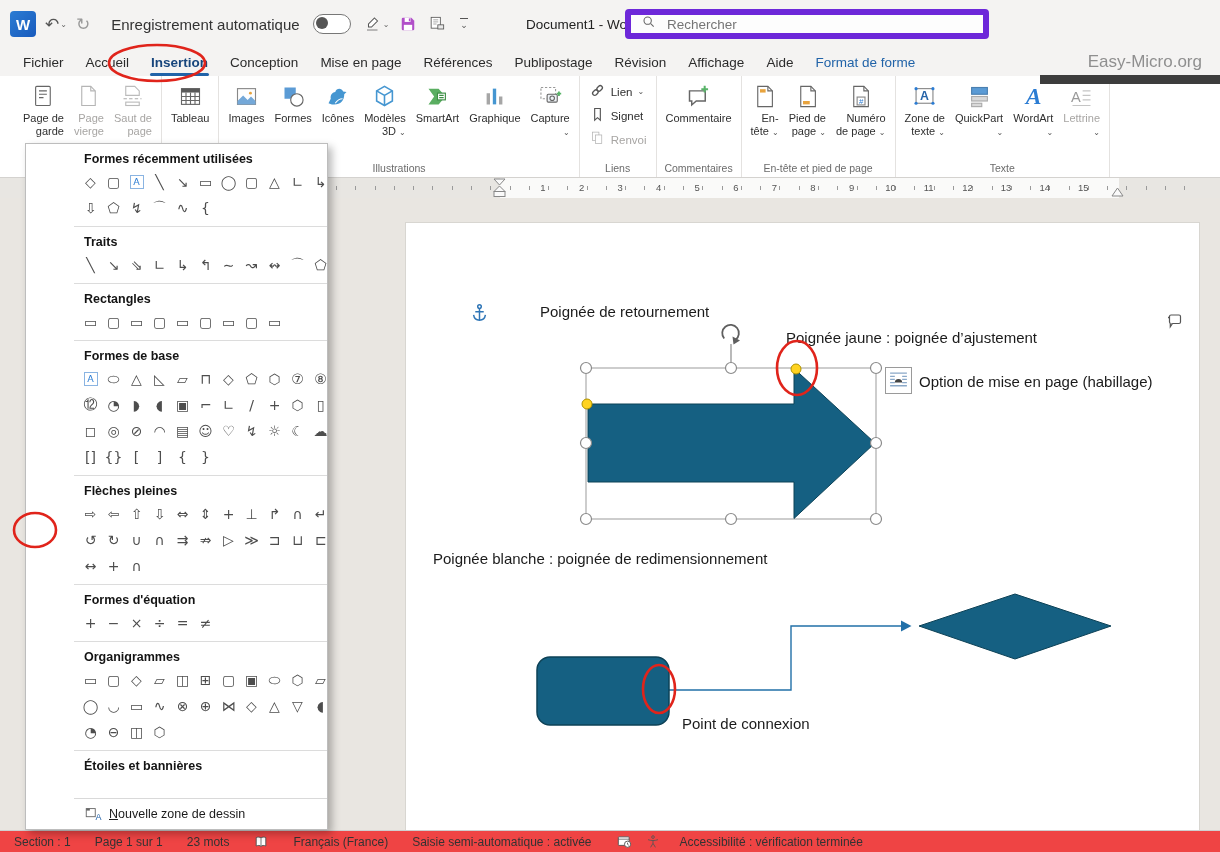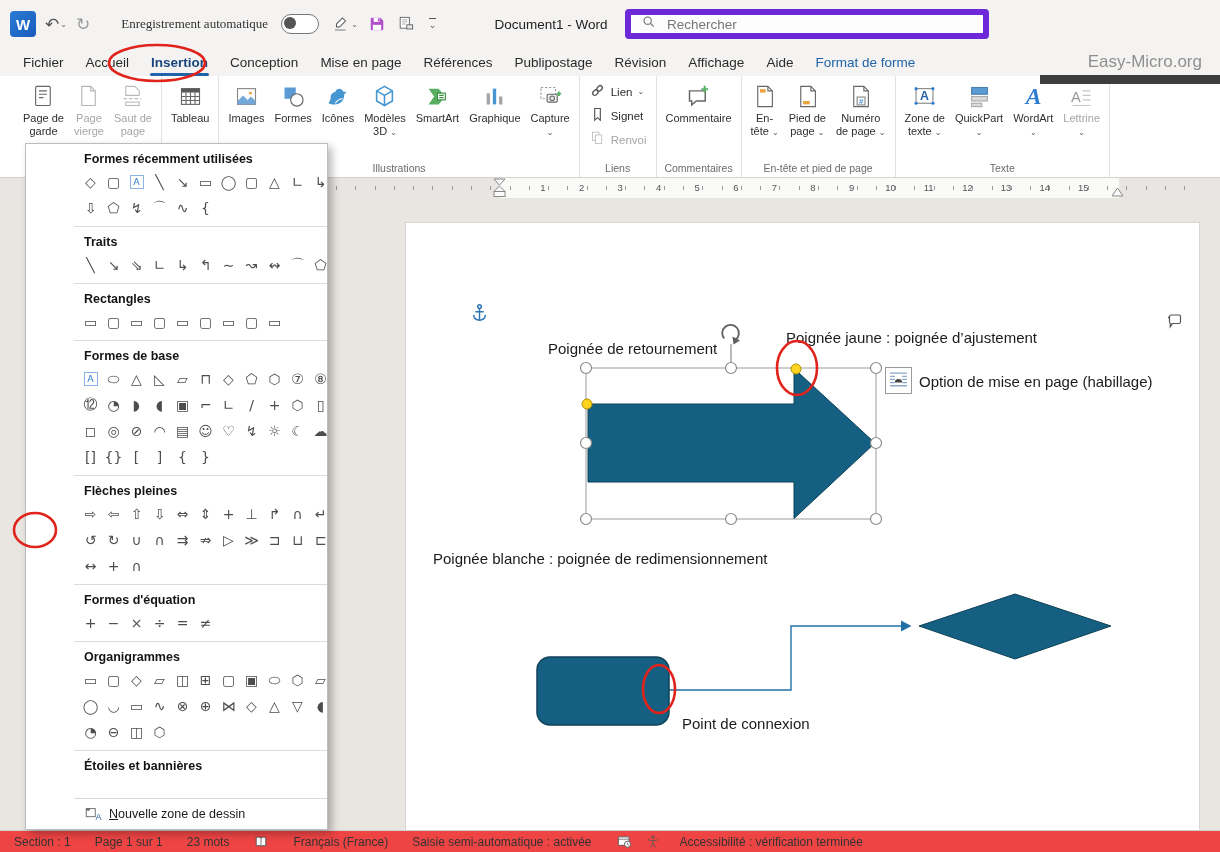--- a/index.html
+++ b/index.html
@@ -7,21 +7,21 @@
        font-family:"Liberation Sans",sans-serif;-webkit-font-smoothing:antialiased;}
   
   #titlebar{position:absolute;left:0;top:0;width:1220px;height:48px;background:#f4f3f2;
             display:flex;align-items:center;padding-left:10px;box-sizing:border-box;}
   .qat{display:flex;align-items:center;gap:9px;}
   #word-logo{width:26px;height:26px;border-radius:4px;background:linear-gradient(135deg,#2b7cd3,#185abd);
              color:#fff;font-weight:bold;font-size:15px;display:flex;align-items:center;justify-content:center;}
   .qbtn{color:#555;font-size:17px;display:flex;align-items:center;cursor:default;}
   .qbtn .mini{font-size:8px;color:#666;margin-left:1px;}
   .qdis{color:#9a9a9a;}
-  .autosave-label{font-size:13px;color:#333;margin-left:22px;font-family:Liberation Serif, serif;}
+  .autosave-label{font-size:15px;color:#333;margin-left:12px;}
   .toggle{width:36px;height:18px;border:1px solid #777;border-radius:10px;background:#fff;position:relative;margin:0 4px;}
   .toggle .knob{position:absolute;left:2px;top:2px;width:12px;height:12px;border-radius:50%;background:#555;}
   .overchev{font-size:9px;color:#555;border-top:1.5px solid #555;padding-top:1px;margin-left:4px;}
   #doc-title{font-size:13.5px;color:#222;margin-left:58px;}
   #searchbox{position:absolute;left:625px;top:9px;width:364px;height:30px;background:#fdfdfd;border:6px solid #6d28d9;
              border-radius:4px;display:flex;align-items:center;padding-left:10px;box-sizing:border-box;gap:8px;}
   #searchbox input{border:none;outline:none;background:transparent;font-size:13.5px;color:#444;width:290px;
                    font-family:"Liberation Sans",sans-serif;}
   
   #tabrow{position:absolute;left:0;top:48px;width:1220px;height:28px;background:#f4f3f2;display:flex;
@@ -32,21 +32,21 @@
   .tab.accent{color:#2163a8;text-align:center;}
   #brand{position:absolute;right:18px;top:52px;font-size:17px;color:#8f8f8f;}
   #darkstrip{position:absolute;left:1040px;top:75px;width:180px;height:9px;background:#3d3d3d;z-index:6;}
   
   #ribbon{position:absolute;left:0;top:76px;width:1220px;height:102px;background:#fff;border-bottom:1px solid #d4d2cf;
           display:flex;align-items:stretch;box-sizing:border-box;z-index:4;padding-left:14px;}
   .rgroup{display:flex;flex-direction:column;border-right:1px solid #e4e2e0;padding:2px 4px 0 4px;}
   .rbtns{flex:1;display:flex;align-items:stretch;}
   .rbtn{display:flex;flex-direction:column;align-items:center;justify-content:flex-start;padding:3px 5px;border-radius:3px;cursor:default;}
   .ricon{height:31px;display:flex;align-items:center;justify-content:center;}
-  .rlabel{font-size:11px;line-height:13px;color:#2f2f2f;text-align:center;white-space:nowrap;}
+  .rlabel{font-size:11px;line-height:13px;color:#2f2f2f;text-align:right;white-space:nowrap;}
   .rbtn.dis .rlabel{color:#a7a5a3;}
   .chev{font-size:8px;color:#555;}
   .rgl{font-size:10.5px;color:#6b6b6b;text-align:center;padding:3px 2px 3px;white-space:nowrap;}
   .smallcol{display:flex;flex-direction:column;justify-content:flex-start;padding-top:3px;gap:3px;}
   .sbtn{display:flex;align-items:center;gap:5px;font-size:11.5px;color:#2f2f2f;padding:1px 5px;white-space:nowrap;}
   .sbtn.dis{color:#a7a5a3;}
   
   #ruler{position:absolute;left:0;top:178px;width:1220px;height:20px;background:#e8e6e2;z-index:3;}
   #ruler .active{position:absolute;left:500px;top:0;width:619px;height:20px;background:#fafaf9;}
   #ruler .ticks{position:absolute;left:336px;top:8px;width:860px;height:4px;
@@ -476,21 +476,21 @@
         <path d="M2 6.5h2M3 5.5v2" stroke="#555"></path>
       </svg>
 
       <div id="layoutbtn">
         <svg width="21" height="21" viewBox="0 0 20 20">
           <path d="M2 3h16M2 6h4.5M2 9h4.5M2 12h4.5M13.5 6H18M13.5 9H18M13.5 12H18M2 15h16" stroke="#8aa8c8" stroke-width="1.2"></path>
           <path d="M6.5 12a3.5 3.5 0 017 0z" fill="#444"></path>
         </svg>
       </div>
 
-      <span class="doclabel" style="left:142px;top:80px;margin-top:37px;">Poignée de retournement</span>
+      <span class="doclabel" style="left:134px;top:80px;">Poignée de retournement</span>
       <span class="doclabel" style="left:380px;top:106px;">Poignée jaune : poignée d’ajustement</span>
       <span class="doclabel" style="left:513px;top:150px;">Option de mise en page (habillage)</span>
       <span class="doclabel" style="left:27px;top:327px;">Poignée blanche : poignée de redimensionnement</span>
       <span class="doclabel" style="left:276px;top:492px;">Point de connexion</span>
     </div>
   </div>
 
   <div id="shapesmenu">
     <div id="menubody">
       <div id="menucontent">

